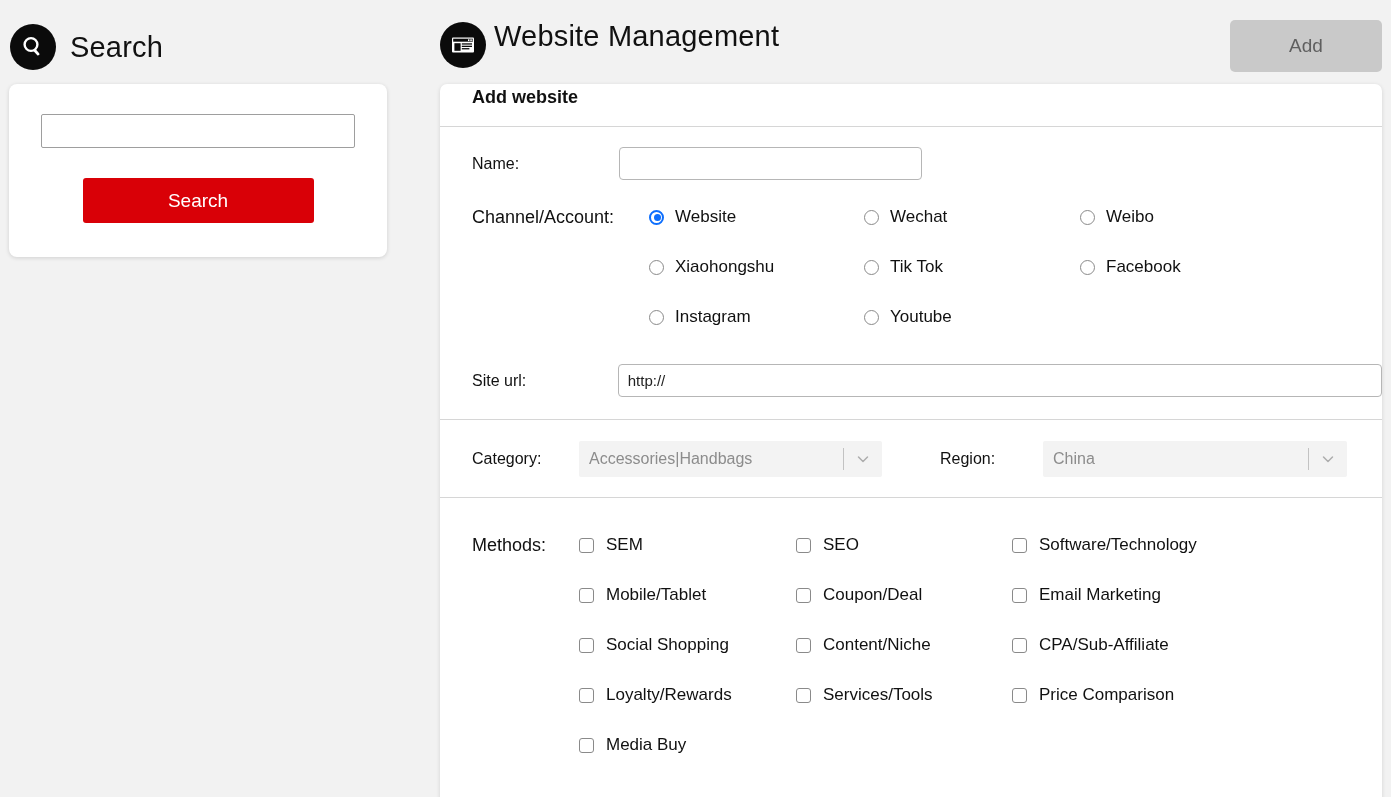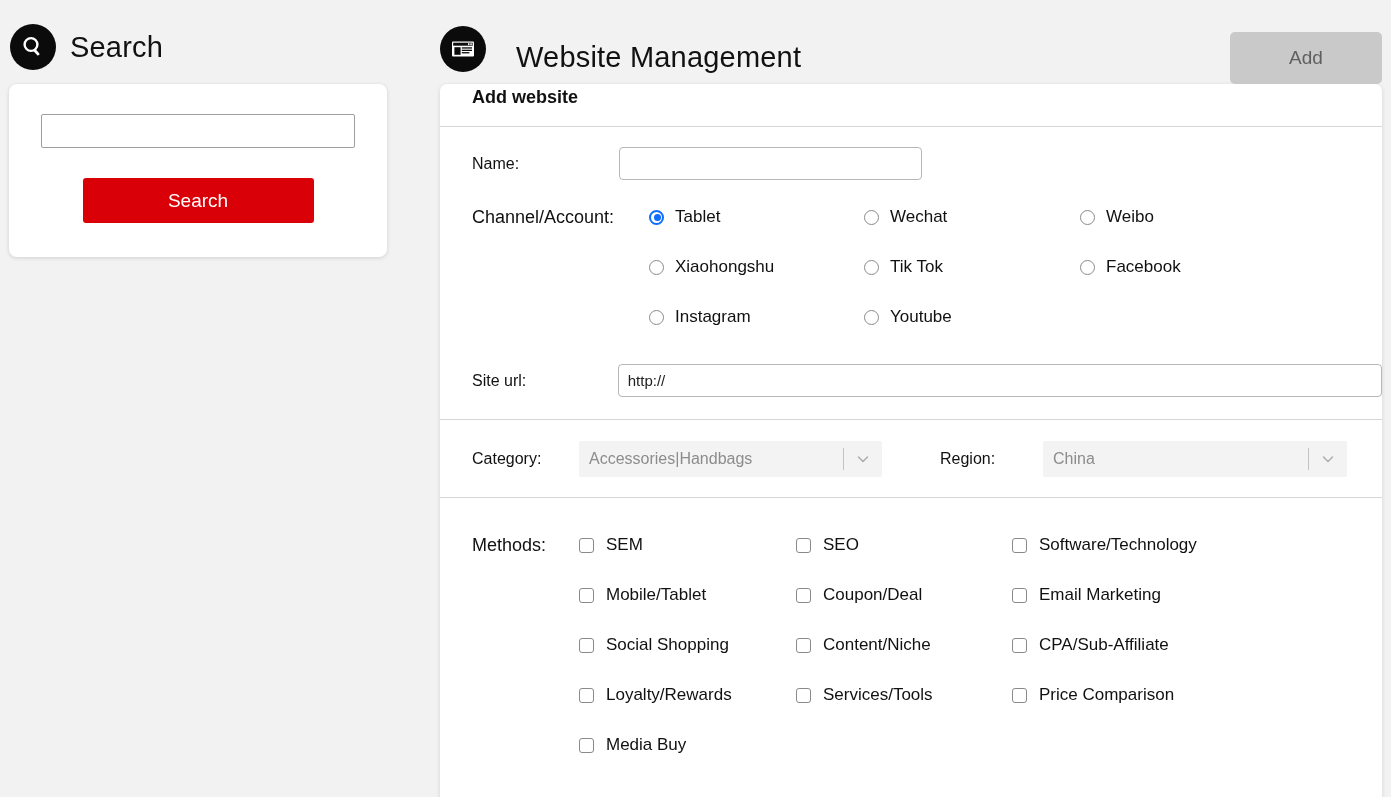--- a/index.html
+++ b/index.html
@@ -51,31 +51,31 @@
     width: 231px; height: 45px;
     background: #d90007; color: #fff;
     border: none; border-radius: 3px;
     font-family: "Liberation Sans", sans-serif;
     font-size: 19px; cursor: pointer;
   }
 
   
   .right-col { position: absolute; left: 440px; top: 0; width: 951px; }
   .right-head {
-    display: flex; align-items: flex-end; gap: 30px;
+    display: flex; align-items: flex-start; gap: 8px;
     padding: 22px 0 0 0;
     height: 72px;
     position: relative;
   }
   .right-head .title {
     font-size: 29px; font-weight: 400; color: #111; letter-spacing: .2px;
     line-height: 1;
   }
   .add-btn {
-    position: absolute; right: 9px; top: 32px;
+    position: absolute; right: 9px; top: 20px;
     width: 152px; height: 52px;
     background: #c9c9c9; color: #5f5f5f;
     border: none; border-radius: 5px;
     font-family: "Liberation Sans", sans-serif;
     font-size: 19px; cursor: pointer;
   }
 
   .form-card {
     margin: 12px 9px 0 0;
     width: 942px;
@@ -232,21 +232,21 @@
         <div class="row name-row">
           <span class="lbl">Name:</span>
           <input class="text-input name-input" type="text" placeholder="" style="">
         </div>
 
         <div class="chan-block">
           <div class="chan-row">
             <span class="chan-label">Channel/Account:</span>
             <label class="opt c1">
               <span class="radio sel"></span>
-              <span>Tablet</span>
+              <span>Website</span>
             </label>
             <label class="opt c2">
               <span class="radio"></span>
               <span>Wechat</span>
             </label>
             <label class="opt c3">
               <span class="radio"></span>
               <span>Weibo</span>
             </label>
           </div>

